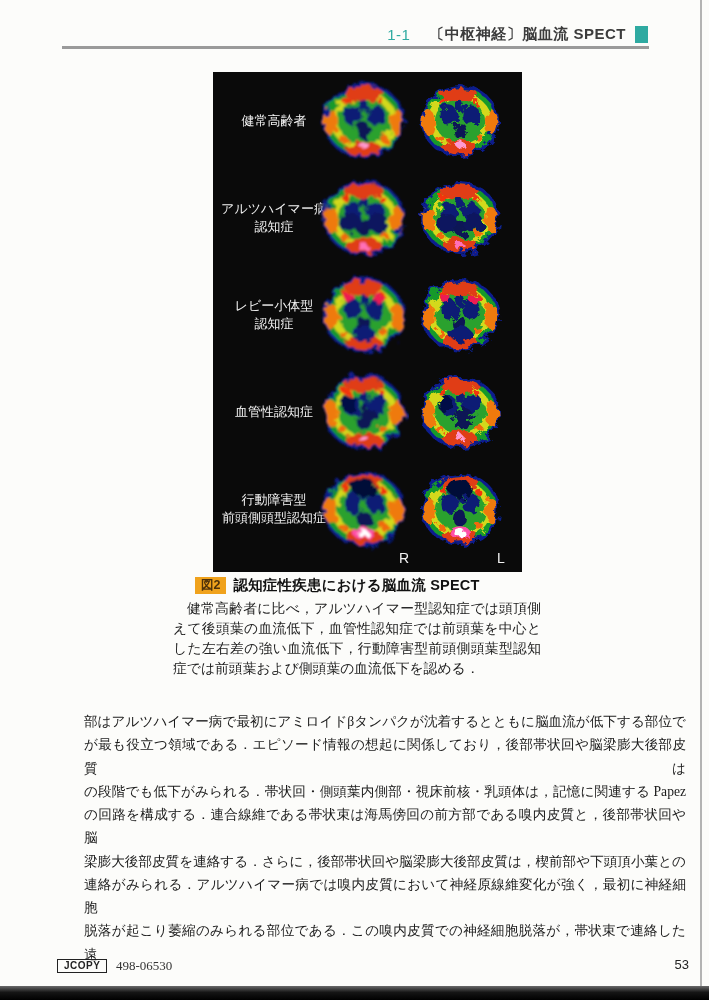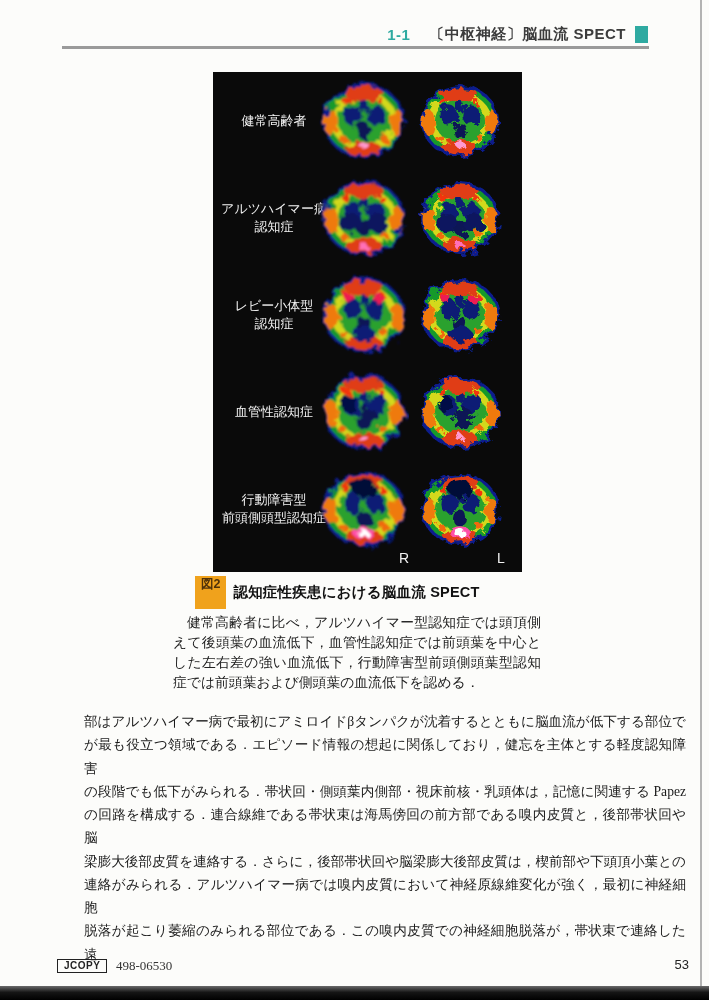--- a/index.html
+++ b/index.html
@@ -7,21 +7,21 @@
     position:relative;width:709px;height:1000px;margin:0 auto;
     background:#fcfcfa;overflow:hidden;
     font-family:"Liberation Sans","DejaVu Sans",sans-serif;
     color:#1b1b1b;
   }
   
   .header-line{
     position:absolute;top:24px;right:61px;height:20px;
     display:flex;align-items:center;white-space:nowrap;
   }
-  .chapter{color:#2faaa1;font-weight:bold;font-size:15px;letter-spacing:.5px;}
+  .chapter{color:#2faaa1;font-weight:normal;font-size:15px;letter-spacing:.5px;}
   .htitle{color:#3c3c3c;font-weight:bold;font-size:15px;margin-left:19px;letter-spacing:.5px;}
   .teal-square{display:inline-block;width:13px;height:17px;background:#2faaa1;margin-left:9px;}
   .hrule{position:absolute;top:46px;left:62px;width:587px;height:2.5px;background:#9a9a9a;}
   
   .fig-black{
     position:absolute;left:213px;top:72px;width:309px;height:500px;
     background:#0a0a0a;padding-top:0;box-sizing:border-box;
   }
   .fig-row{position:relative;height:97px;}
   .fig-label{
@@ -32,21 +32,21 @@
   .brain.c1{left:106px;}
   .brain.c2{left:204px;}
   .fig-rl{position:absolute;left:0;top:478px;width:100%;height:20px;color:#f2f2f2;font-size:14px;}
   .rl-r{position:absolute;left:186px;}
   .rl-l{position:absolute;left:284px;}
   
   .caption{position:absolute;left:173px;top:576px;width:368px;}
   .cap-head{margin-left:22px;display:flex;align-items:center;margin-bottom:4px;}
   .cap-tag{
     background:#f0a21c;color:#50320a;font-weight:bold;font-size:12.5px;
-    padding:1px 6px 18px 6px;line-height:14px;
+    padding:1px 6px 2px 6px;line-height:14px;
   }
   .cap-title{font-weight:bold;font-size:14.5px;color:#111;margin-left:7px;letter-spacing:.2px;}
   .cap-line{
     font-size:13.8px;line-height:20px;color:#222;
     text-align:justify;text-align-last:justify;
   }
   .cap-line.last{text-align-last:left;}
   
   .bodytext{position:absolute;left:84px;top:710px;width:602px;
     font-family:"Liberation Serif","DejaVu Serif",serif;}
@@ -421,21 +421,21 @@
     <div id="capLines">
         <div class="cap-line">　健常高齢者に比べ，アルツハイマー型認知症では頭頂側</div>
         <div class="cap-line">えて後頭葉の血流低下，血管性認知症では前頭葉を中心と</div>
         <div class="cap-line">した左右差の強い血流低下，行動障害型前頭側頭葉型認知</div>
         <div class="cap-line last">症では前頭葉および側頭葉の血流低下を認める．</div>
       </div>
   </div>
 
   <div class="bodytext" id="bodyLines">
       <div class="body-line">部はアルツハイマー病で最初にアミロイドβタンパクが沈着するとともに脳血流が低下する部位で</div>
-      <div class="body-line">が最も役立つ領域である．エピソード情報の想起に関係しており，健忘を主体とする軽度認知障害</div>
+      <div class="body-line">が最も役立つ領域である．エピソード情報の想起に関係しており，後部帯状回や脳梁膨大後部皮質は</div>
       <div class="body-line">の段階でも低下がみられる．帯状回・側頭葉内側部・視床前核・乳頭体は，記憶に関連する Papez</div>
       <div class="body-line">の回路を構成する．連合線維である帯状束は海馬傍回の前方部である嗅内皮質と，後部帯状回や脳</div>
       <div class="body-line">梁膨大後部皮質を連絡する．さらに，後部帯状回や脳梁膨大後部皮質は，楔前部や下頭頂小葉との</div>
       <div class="body-line">連絡がみられる．アルツハイマー病では嗅内皮質において神経原線維変化が強く，最初に神経細胞</div>
       <div class="body-line">脱落が起こり萎縮のみられる部位である．この嗅内皮質での神経細胞脱落が，帯状束で連絡した遠</div>
     </div>
 
   <span class="jcopy">JCOPY</span>
   <span class="code">498-06530</span>
   <span class="pagenum">53</span>

